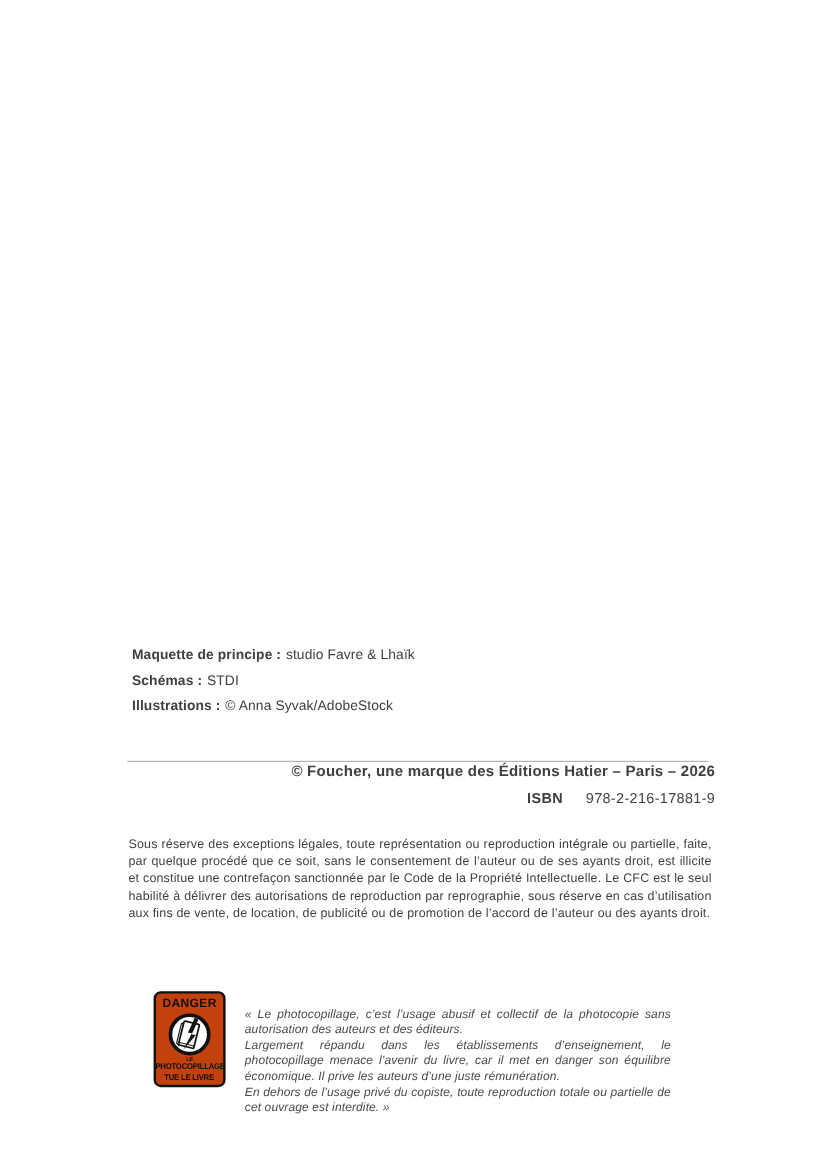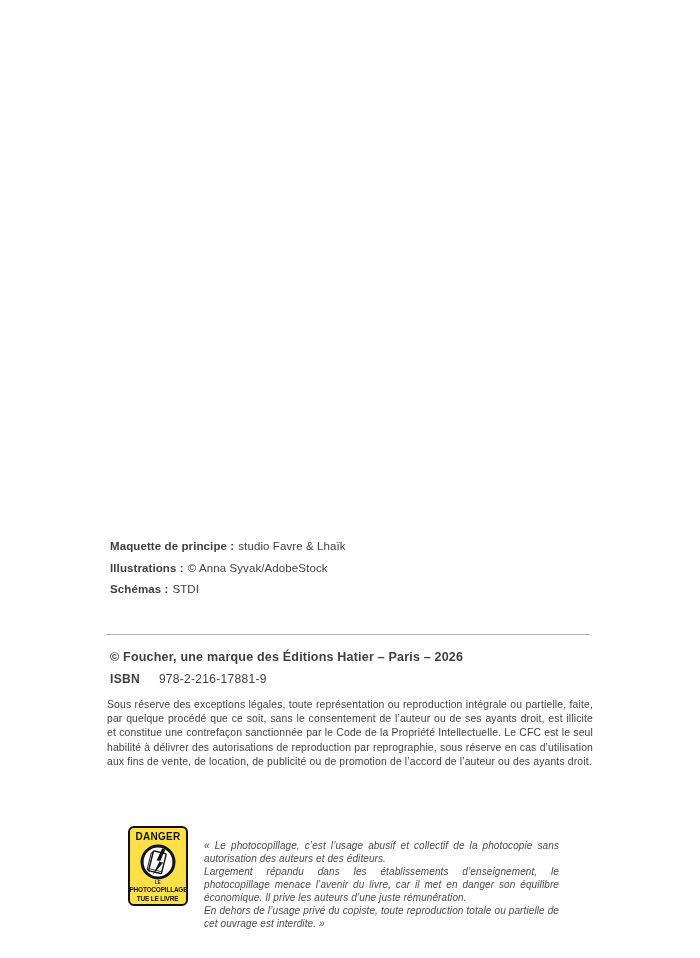--- a/index.html
+++ b/index.html
@@ -38,23 +38,23 @@
     top: 634px;
     width: 484px;
     height: 1px;
     border: none;
   }
 
   
   .publisher-block {
     position: absolute;
     left: 110px;
-    top: 650px;
+    top: 636px;
     width: 486px;
-    text-align: left;
+    text-align: right;
   }
   .publisher-line {
     font-size: 12.5px;
     font-weight: bold;
     letter-spacing: 0.2px;
     margin-bottom: 8px;
   }
   .isbn-line { font-size: 12px; letter-spacing: 0.3px; }
   .isbn-label { font-weight: bold; margin-right: 19px; }
 
@@ -72,21 +72,21 @@
 
   
   .danger-logo {
     position: absolute;
     left: 128px;
     top: 826px;
     width: 60px;
     height: 80px;
     border: 2px solid #111111;
     border-radius: 6px;
-    background: #fde047;
+    background: #c2410c;
     display: flex;
     flex-direction: column;
     align-items: center;
     padding-top: 3px;
   }
   .danger-title {
     font-size: 10px;
     font-weight: bold;
     letter-spacing: 0.3px;
     line-height: 11px;
@@ -135,24 +135,24 @@
 </head>
 <body>
 
 <div class="page">
 
   <div class="credits">
     <div class="credit-line">
       <span class="credit-label">Maquette de principe :</span><span>studio Favre &amp; Lhaïk</span>
     </div>
     <div class="credit-line">
-      <span class="credit-label">Illustrations :</span><span>© Anna Syvak/AdobeStock</span>
+      <span class="credit-label">Schémas :</span><span>STDI</span>
     </div>
     <div class="credit-line">
-      <span class="credit-label">Schémas :</span><span>STDI</span>
+      <span class="credit-label">Illustrations :</span><span>© Anna Syvak/AdobeStock</span>
     </div>
   </div>
 
   <hr class="divider" style="background:#b3b3b3;">
 
   <div class="publisher-block">
     <div class="publisher-line">© Foucher, une marque des Éditions Hatier – Paris – 2026</div>
     <div class="isbn-line">
       <span class="isbn-label">ISBN</span><span>978-2-216-17881-9</span>
     </div>

